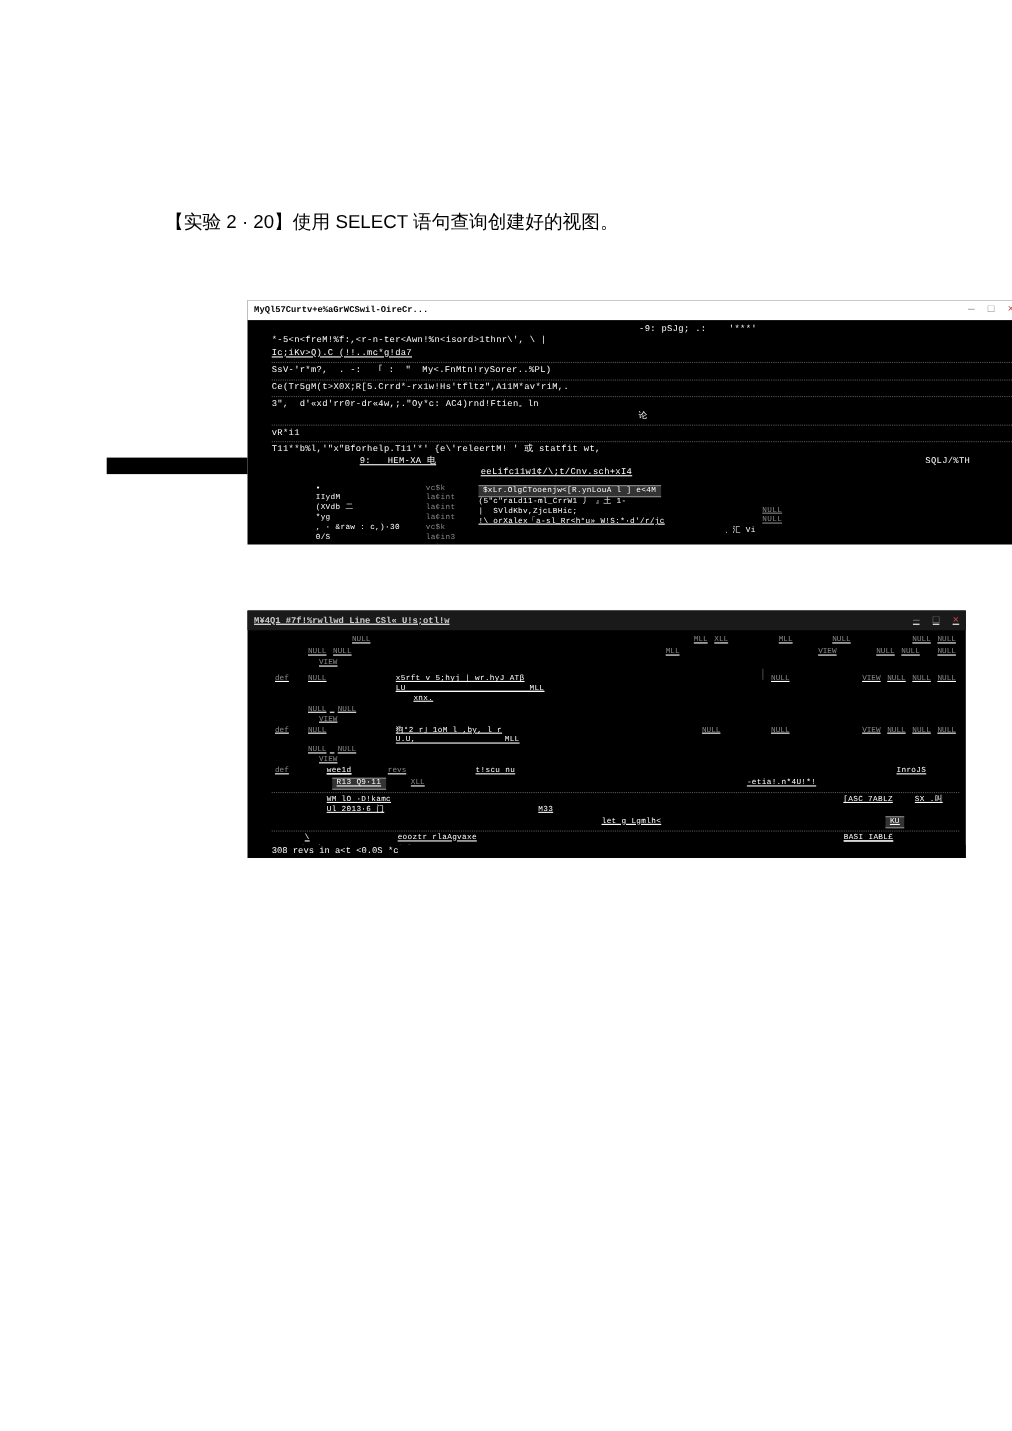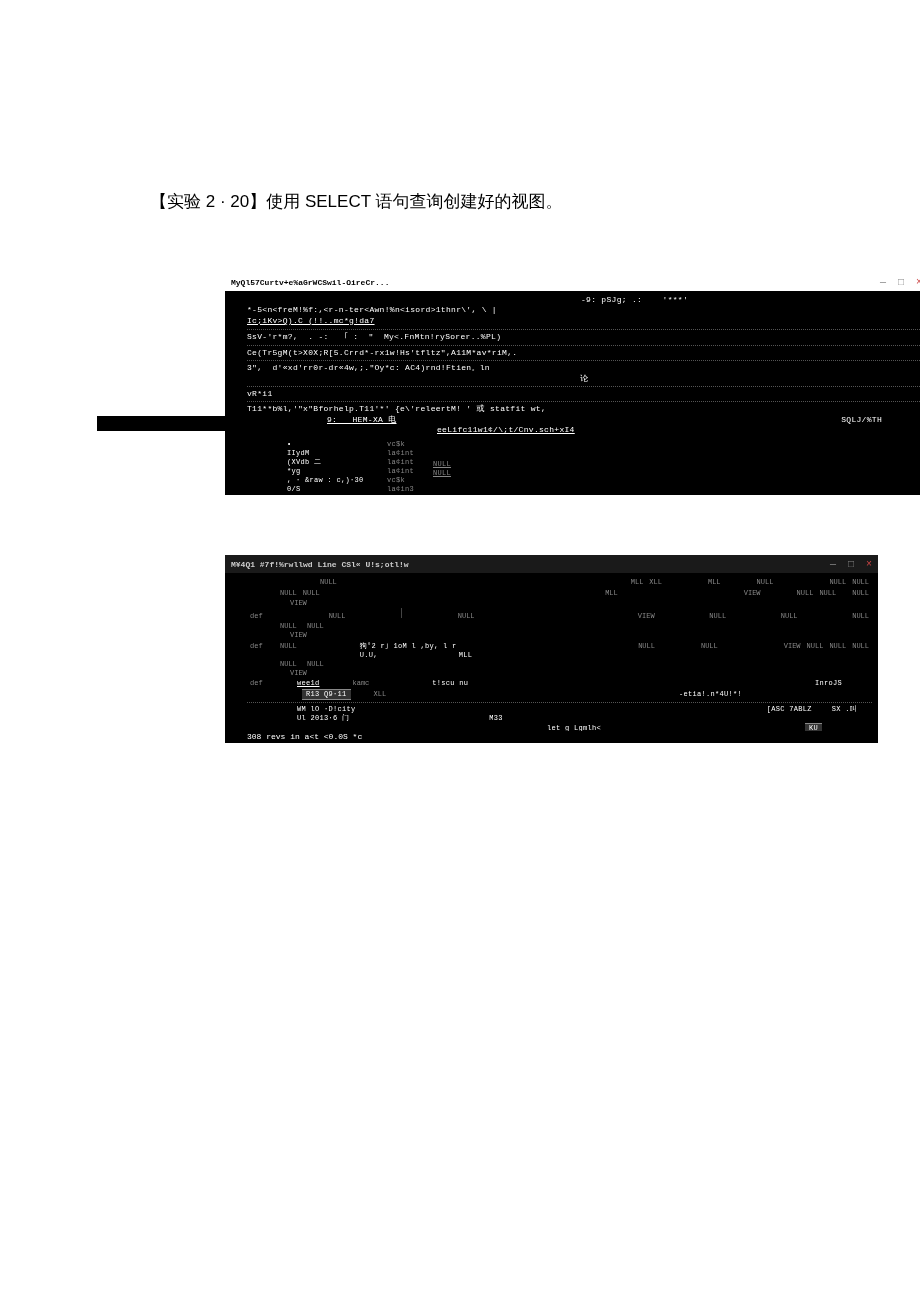--- a/index.html
+++ b/index.html
@@ -38,21 +38,22 @@
       position: relative;
       margin-left: 85px;
       margin-bottom: 60px;
     }
     .terminal-window.first {
       width: 703px;
       height: 222px;
     }
     .terminal-window.second {
       width: 653px;
-      height: 188px;
+      height: 225px;
+      text-decoration: underline;
     }
     .titlebar {
       height: 18px;
       background: #fff;
       color: #000;
       display: flex;
       align-items: center;
       justify-content: space-between;
       padding: 0 6px;
       font-size: 8px;
@@ -190,20 +191,27 @@
         </div>
         <div class="col-group dim" style="width:40px">
           <div class="term-line tiny">vc$k</div>
           <div class="term-line tiny">la¢int</div>
           <div class="term-line tiny">la¢int</div>
           <div class="term-line tiny">la¢int</div>
           <div class="term-line tiny">vc$k</div>
           <div class="term-line tiny">la¢in3</div>
           <div class="term-line tiny">vc$q</div>
         </div>
+        <div class="col-group" style="width:260px;padding-left:8px">
+          <div class="highlight-row term-line tiny">$xLr.OlgCTooenjw&lt;[R.ynLouA l ] e&lt;4M</div>
+          <div class="term-line tiny">(5"c"raLd11-ml_CrrW1 丿 』土 1-</div>
+          <div class="term-line tiny">|  SVldKbv,ZjcLBHic;</div>
+          <div class="term-line tiny solid-under">!\ orXalex「a-sl_Rr&lt;h°u» W!S:*·d'/r/jc</div>
+          <div class="term-line tiny" style="text-align:right">、汇 Vi</div>
+        </div>
         <div class="col-group dim" style="padding-left:6px">
           <div style="height:20px"></div>
           <div class="term-line tiny solid-under">NULL</div>
           <div class="term-line tiny solid-under">NULL</div>
         </div>
       </div>
     </div>
   </div>
 
   <div class="terminal-window second">
@@ -243,20 +251,25 @@
         <span class="cell">NULL</span>
         <span class="cell">NULL</span>
         <span style="width:10px"></span>
         <span class="cell">NULL</span>
       </div>
       <div class="dim tiny"><span class="cell" style="margin-left:40px">VIEW</span></div>
 
       <div class="row-flex">
         <span class="cell dim" style="width:30px">def</span>
         <span class="cell dim">NULL</span>
+        <div style="flex:1;padding-left:60px">
+          <div class="term-line tiny">x5rft v 5;hyj | wr.hyJ ATβ</div>
+          <div class="term-line tiny solid-under">LU                         MLL</div>
+          <div class="term-line tiny" style="padding-left:16px">xnx.</div>
+        </div>
         <span class="divider-v"></span>
         <span class="cell dim">NULL</span>
         <span style="width:60px"></span>
         <span class="cell dim">VIEW</span>
         <span class="cell dim">NULL</span>
         <span class="cell dim">NULL</span>
         <span class="cell dim">NULL</span>
       </div>
       <div class="dim tiny">
         <span class="cell" style="margin-left:30px">NULL</span>
@@ -284,42 +297,42 @@
         <span class="cell" style="margin-left:30px">NULL</span>
         <span class="cell">NULL</span>
       </div>
       <div class="dim tiny"><span class="cell" style="margin-left:40px">VIEW</span></div>
 
       <div class="row-flex">
         <span class="cell dim" style="width:30px">def</span>
         <span style="width:20px"></span>
         <span class="term-line tiny solid-under">wee1d</span>
         <span style="width:30px"></span>
-        <span class="cell dim tiny">kamc</span>
+        <span class="cell dim tiny">revs</span>
         <span style="width:60px"></span>
         <span class="term-line tiny">t!scu nu</span>
         <span style="flex:1"></span>
         <span class="term-line tiny">InroJS</span>
         <span style="width:30px"></span>
       </div>
       <div class="row-flex">
         <span style="width:55px"></span>
         <span class="highlight-row term-line tiny">R13 Q9·11</span>
         <span style="width:20px"></span>
         <span class="cell dim">XLL</span>
         <span style="flex:1"></span>
         <span class="term-line tiny">-etia!.n*4U!*!</span>
         <span style="width:130px"></span>
       </div>
 
       <div class="dotted-line"></div>
 
       <div class="row-flex">
         <span style="width:50px"></span>
-        <span class="term-line tiny">WM lO ·D!city</span>
+        <span class="term-line tiny">WM lO ·D!kamc</span>
         <span style="flex:1"></span>
         <span class="term-line tiny">[ASC 7ABLZ</span>
         <span style="width:20px"></span>
         <span class="term-line tiny">SX .叫</span>
         <span style="width:15px"></span>
       </div>
       <div class="row-flex">
         <span style="width:50px"></span>
         <span class="term-line tiny">Ul 2013·6 门</span>
         <span style="width:140px"></span>

